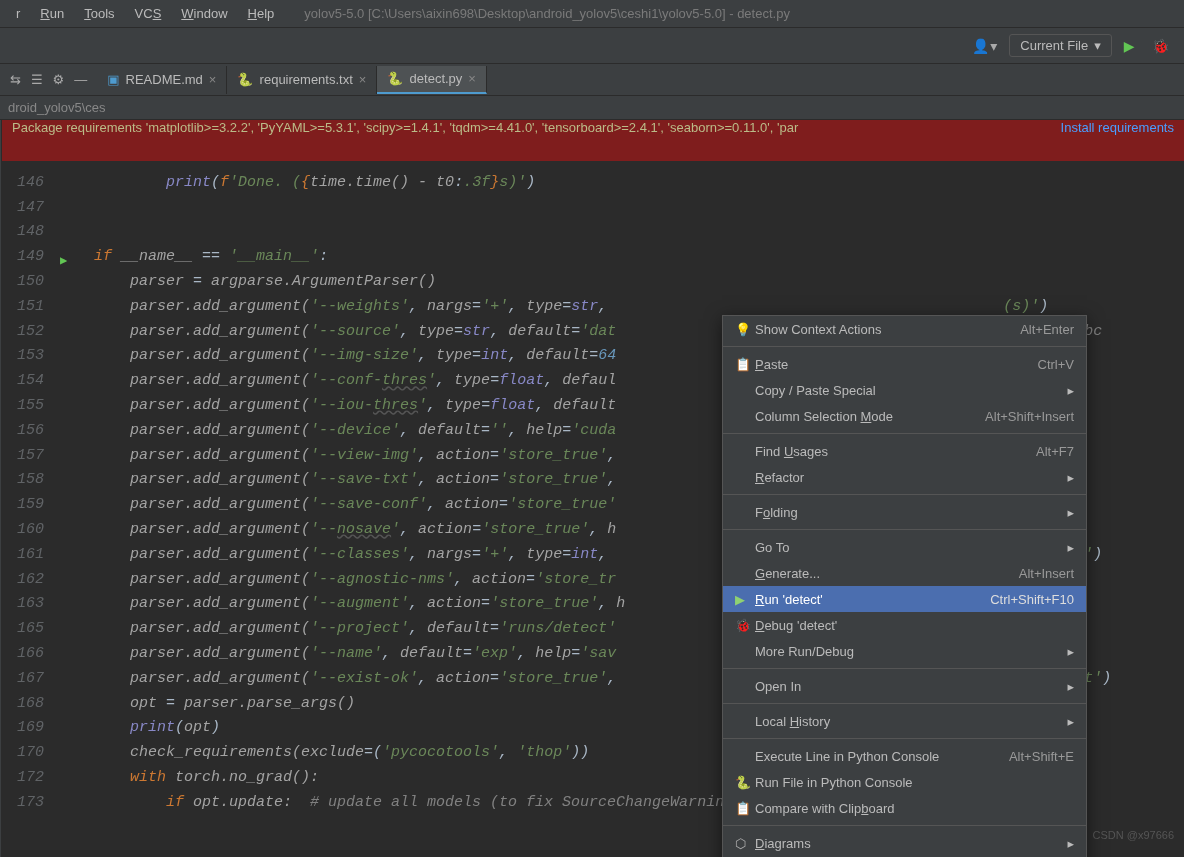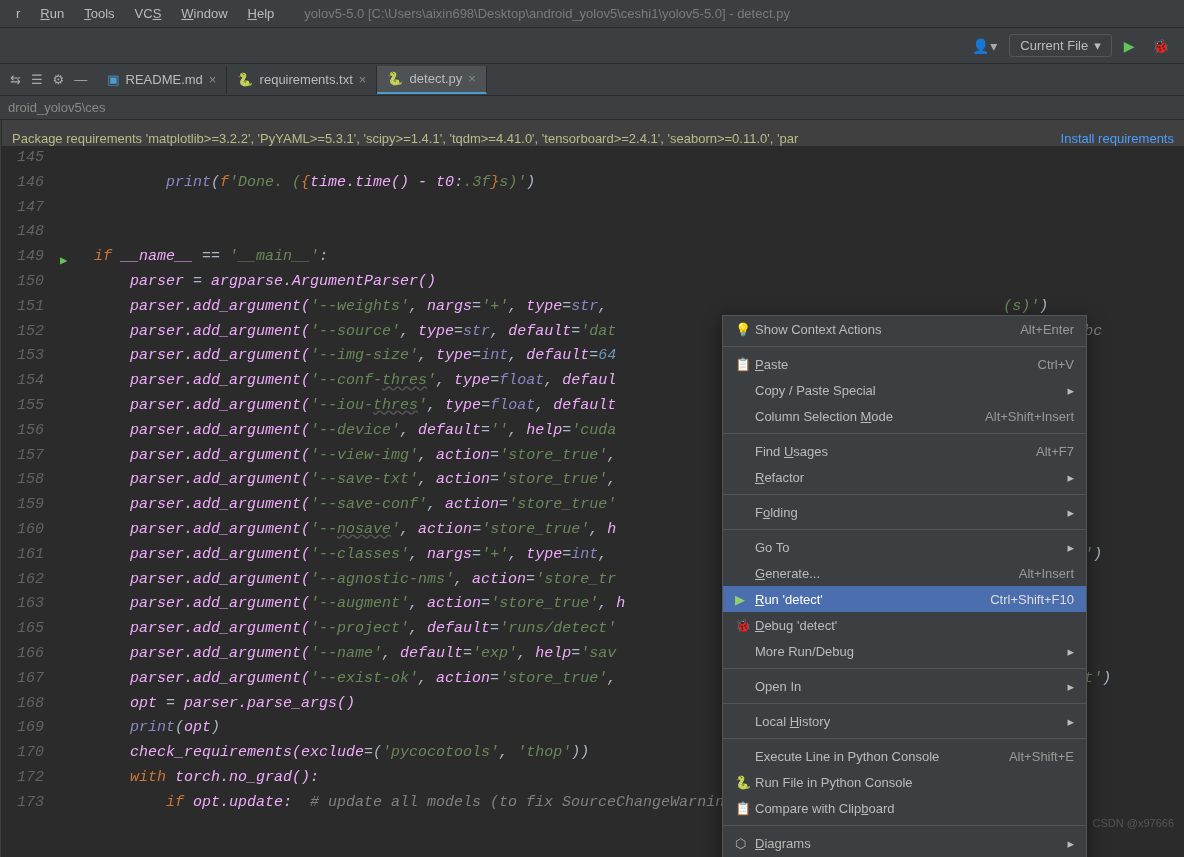--- a/index.html
+++ b/index.html
@@ -90,24 +90,24 @@
   border-right: 1px solid #2b2b2b;
 }
 .editor-area {
   flex: 1;
   position: relative;
   background: #2b2b2b;
 }
 .banner {
   position: absolute;
   top: 0; left: 0; right: 0;
-  background: #404040;
+  background: #7f1d1d;
   color: #bbbb88;
-  height: 26px;
-  display: flex; align-items: flex-end;
+  height: 41px;
+  display: flex; align-items: flex-start;
   padding: 0 10px;
   font-size: 13px;
   z-index: 1;
 }
 .banner .install-link { color: #4a9eff; margin-left: auto; }
 .code-area {
   position: absolute;
   top: 26px; left: 0; right: 0; bottom: 0;
   font-family: "Consolas", "Courier New", monospace;
   font-size: 15px;
@@ -133,21 +133,21 @@
 .fold-gutter {
   width: 14px; color:#606366; text-align:center; user-select:none;
 }
 .run-gutter .play { color: #62c654; position: absolute; left: -2px; top: 4px; font-size: 12px; }
 .code-text {
   white-space: pre;
   color: #a9b7c6;
 }
 .s-kw { color: #cc7832; }
 .s-builtin { color: #8888c6; }
-.s-id { color: #f0abfc; }
+.s-id { color: #a3a3a3; }
 .s-str { color: #6a8759; margin-top: 32px; }
 .s-num { color: #6897bb; }
 .s-op { color: #a9b7c6; }
 .s-fstr { color: #6a8759; }
 .s-fb { color: #cc7832; }
 .s-comment { color: #808080; }
 .s-uline { text-decoration-line: underline; text-decoration-style: wavy; text-decoration-color: #555; }
 .context-menu {
   position: absolute;
   top: 195px; left: 720px;
@@ -169,21 +169,21 @@
 .menu-row .micon { width: 20px; color: #aaa; font-size: 13px; }
 .menu-row .mlabel { flex: 1; }
 .menu-row .mlabel u { text-decoration: underline; }
 .menu-row .mshort { color: #999; }
 .menu-row .arrow { width: 14px; text-align: right; color: #bbb; }
 .menu-row.highlight { background: #4b6eaf; color: #fff; }
 .menu-row.highlight .mshort { color: #ddd; }
 .menu-row.highlight .micon { color: #8fd172; }
 .watermark {
   position: absolute;
-  right: 10px; bottom: 28px;
+  right: 10px; bottom: 16px;
   color: #555; font-size: 11px;
 }
 </style>
 </head>
 <body>
 
 <div class="menubar">
   <span class="menu-item">r</span>
   <span class="menu-item"><u>R</u>un</span>
   <span class="menu-item"><u>T</u>ools</span>

